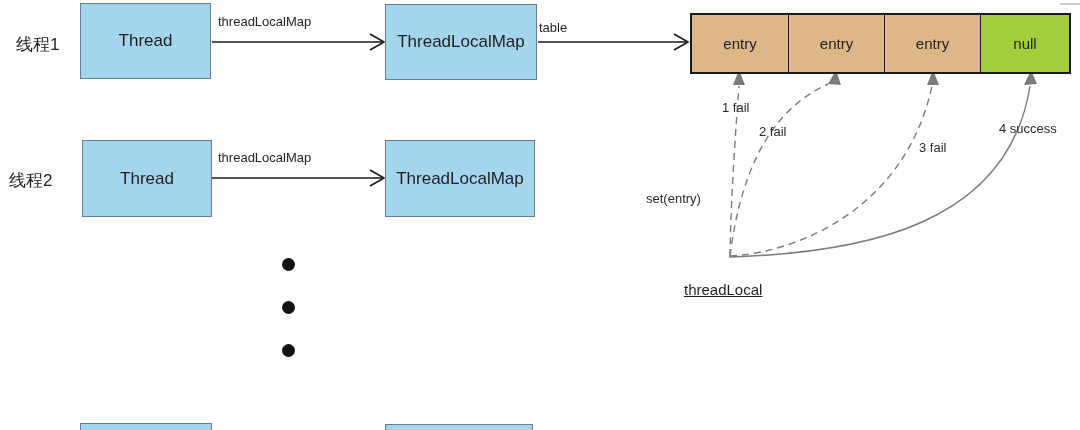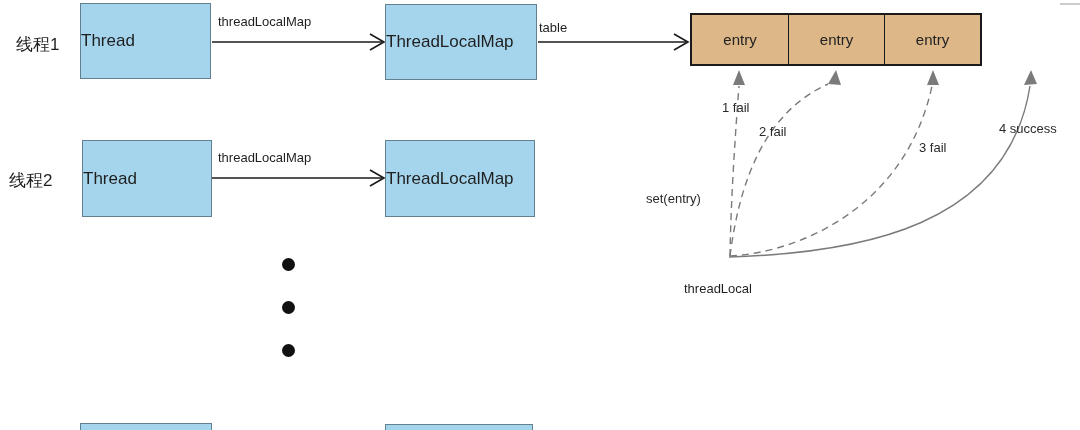--- a/index.html
+++ b/index.html
@@ -21,21 +21,21 @@
     left: 0; top: 0;
     width: 1080px; height: 430px;
     pointer-events: none;
   }
   .node-box {
     position: absolute;
     background: #A5D5EC;
     border: 1.5px solid #62808F;
     display: flex;
     align-items: center;
-    justify-content: flex-start;
+    justify-content: center;
     font-size: 17px;
     box-sizing: border-box;
   }
   .row-label {
     position: absolute;
     font-size: 17px;
     color: #1f1f1f;
     white-space: nowrap;
   }
   .edge-label {
@@ -46,21 +46,21 @@
   }
   .probe-label {
     position: absolute;
     font-size: 13px;
     color: #2a2a2a;
     white-space: nowrap;
   }
   #entry-table {
     position: absolute;
     left: 690px; top: 13px;
-    height: 53px;
+    height: 61px;
     display: flex;
     border: 2px solid #1a1a1a;
     box-sizing: border-box;
   }
   .cell {
     display: flex;
     align-items: center;
     justify-content: center;
     font-size: 15px;
     color: #222;
@@ -78,23 +78,24 @@
     background: #111;
   }
   .partial-box {
     position: absolute;
     background: #A5D5EC;
     border: 1.5px solid #62808F;
     box-sizing: border-box;
   }
   .tl-label {
     position: absolute;
-    font-size: 13px;
+    font-size: 15px;
     color: #1f1f1f;
     white-space: nowrap;
+    text-decoration: underline;
   }
 </style>
 </head>
 <body>
 
 <div id="stage">
 
   <svg class="overlay">
 
     <line x1="212" y1="42" x2="382" y2="42" stroke="#1a1a1a" stroke-width="1.6"></line>
@@ -128,20 +129,21 @@
   <div class="edge-label" style="left:218px; top:14px;">threadLocalMap</div>
   <div class="node-box" style="left:385px; top:4px; width:152px; height:76px;">
     <span>ThreadLocalMap</span>
   </div>
   <div class="edge-label" style="left:539px; top:20px;">table</div>
 
   <div id="entry-table">
     <div class="cell entry">entry</div>
     <div class="cell entry">entry</div>
     <div class="cell entry">entry</div>
+    <div class="cell null">null</div>
   </div>
 
   <div class="probe-label" style="left:722px; top:100px;">1 fail</div>
   <div class="probe-label" style="left:759px; top:107px;margin-top:17px;">2 fail</div>
   <div class="probe-label" style="left:919px; top:96px;margin-top:44px;">3 fail</div>
   <div class="probe-label" style="left:999px; top:121px;">4 success</div>
 
   <div class="probe-label" style="left:646px; top:191px;">set(entry)</div>
   <div class="tl-label" style="left:684px; top:281px;">threadLocal</div>
 

